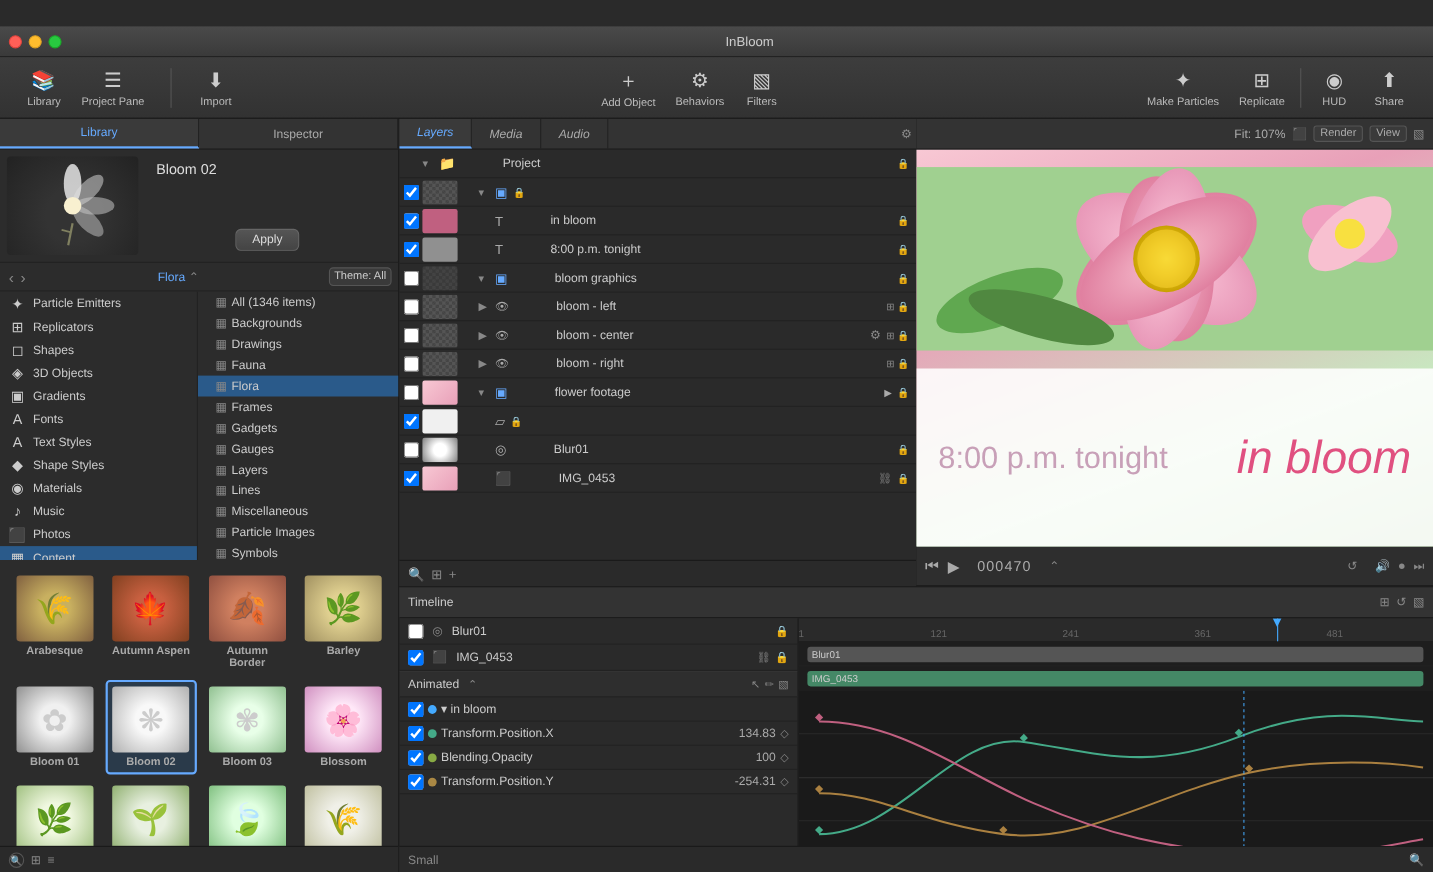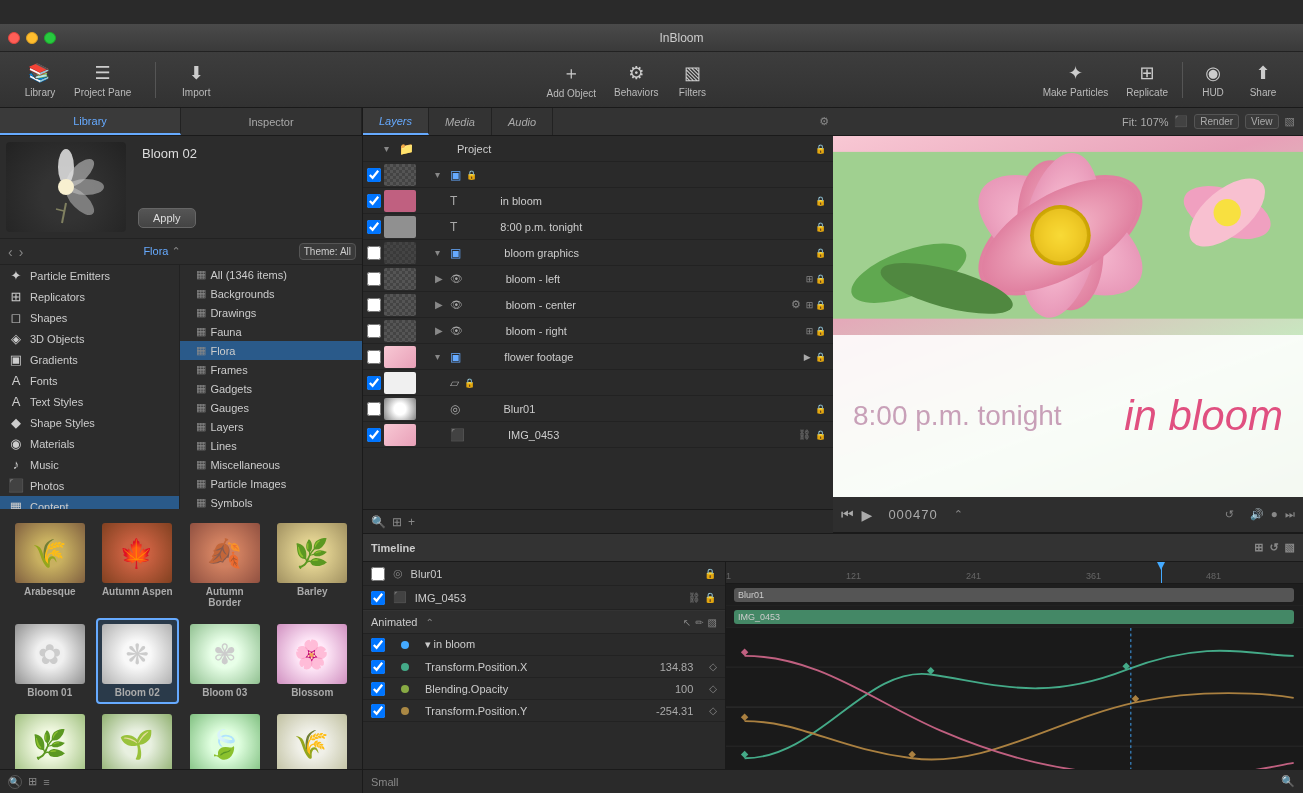--- a/index.html
+++ b/index.html
@@ -327,21 +327,20 @@
     }
     .timeline-toolbar {
       display: flex;
       align-items: center;
       background: #333;
       height: 28px;
       padding: 0 8px;
       gap: 6px;
       border-bottom: 1px solid #1a1a1a;
       flex-shrink: 0;
-      font-weight: bold;
     }
     .timeline-body {
       display: flex;
       flex: 1;
       overflow: hidden;
     }
     .timeline-left {
       width: 363px;
       flex-shrink: 0;
       border-right: 1px solid #1a1a1a;
@@ -451,21 +450,21 @@
     .layer-color-dot {
       width: 8px; height: 8px; border-radius: 50%; flex-shrink: 0;
     }
 
     .animated-row {
       display: flex;
       align-items: center;
       height: 22px;
       padding: 0 8px;
       border-bottom: 1px solid #222;
-      gap: 16px;
+      gap: 4px;
     }
     .anim-name { font-size: 11px; color: #ccc; flex: 1; }
     .anim-value { font-size: 11px; color: #aaa; }
     .anim-diamond { color: #888; font-size: 10px; }
 
     .timeline-ruler {
       height: 22px;
       background: #2a2a2a;
       border-bottom: 1px solid #1a1a1a;
       display: flex;
@@ -645,21 +644,21 @@
             <ellipse cx="40" cy="20" rx="8" ry="18" fill="#c8c8c8" opacity="0.5" transform="rotate(135 40 40)"></ellipse>
             <circle cx="40" cy="40" r="8" fill="#f8f0d0"></circle>
             <line x1="40" y1="56" x2="36" y2="76" stroke="#808060" stroke-width="2"></line>
             <line x1="38" y1="64" x2="30" y2="62" stroke="#808060" stroke-width="1.5"></line>
           </svg>
         </div>
       </div>
       <div style="flex:1; display:flex; flex-direction:column; padding:4px 8px;">
         <div class="lib-name">Bloom 02</div>
         <div style="flex:1;"></div>
-        <div style="display:flex; justify-content:flex-start;">
+        <div style="display:flex; justify-content:center;">
           <button class="apply-btn">Apply</button>
         </div>
       </div>
     </div>
 
     <div class="nav-row">
       <div class="nav-arrows">
         <span class="nav-arrow">‹</span>
         <span class="nav-arrow">›</span>
       </div>

